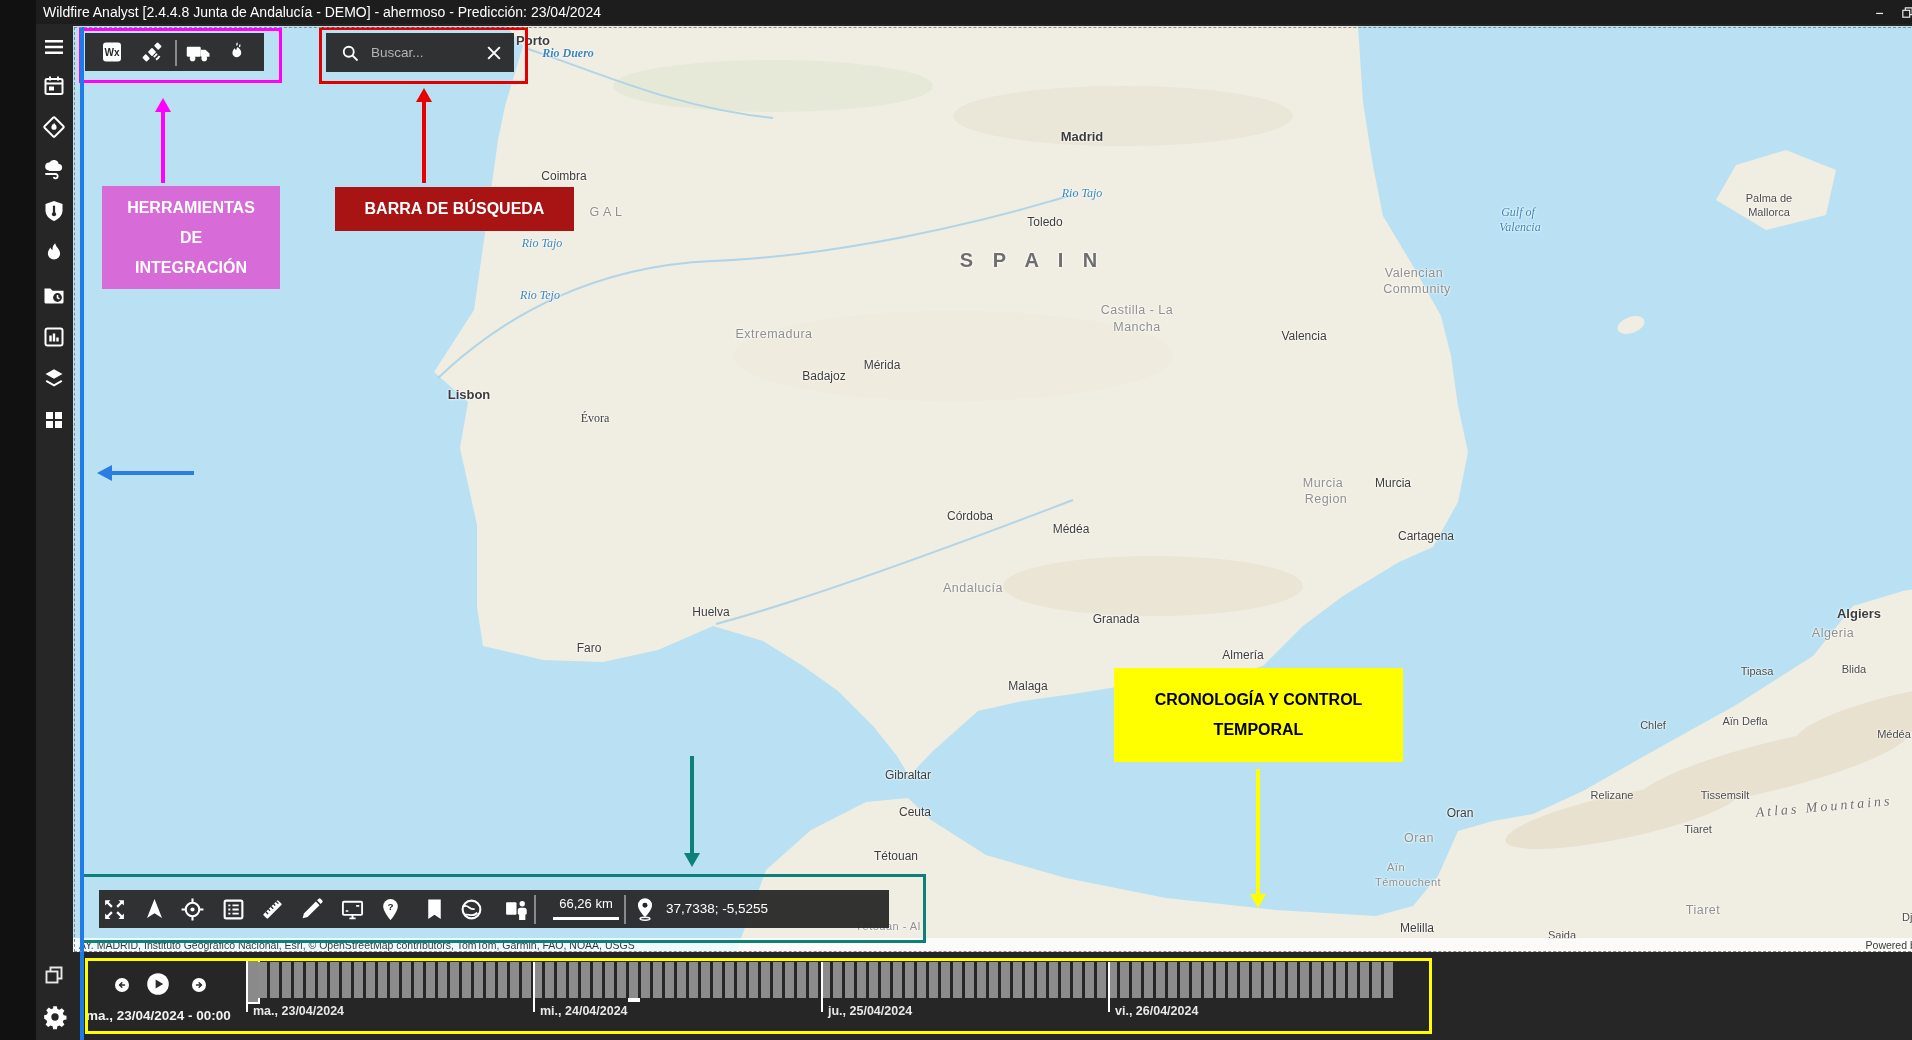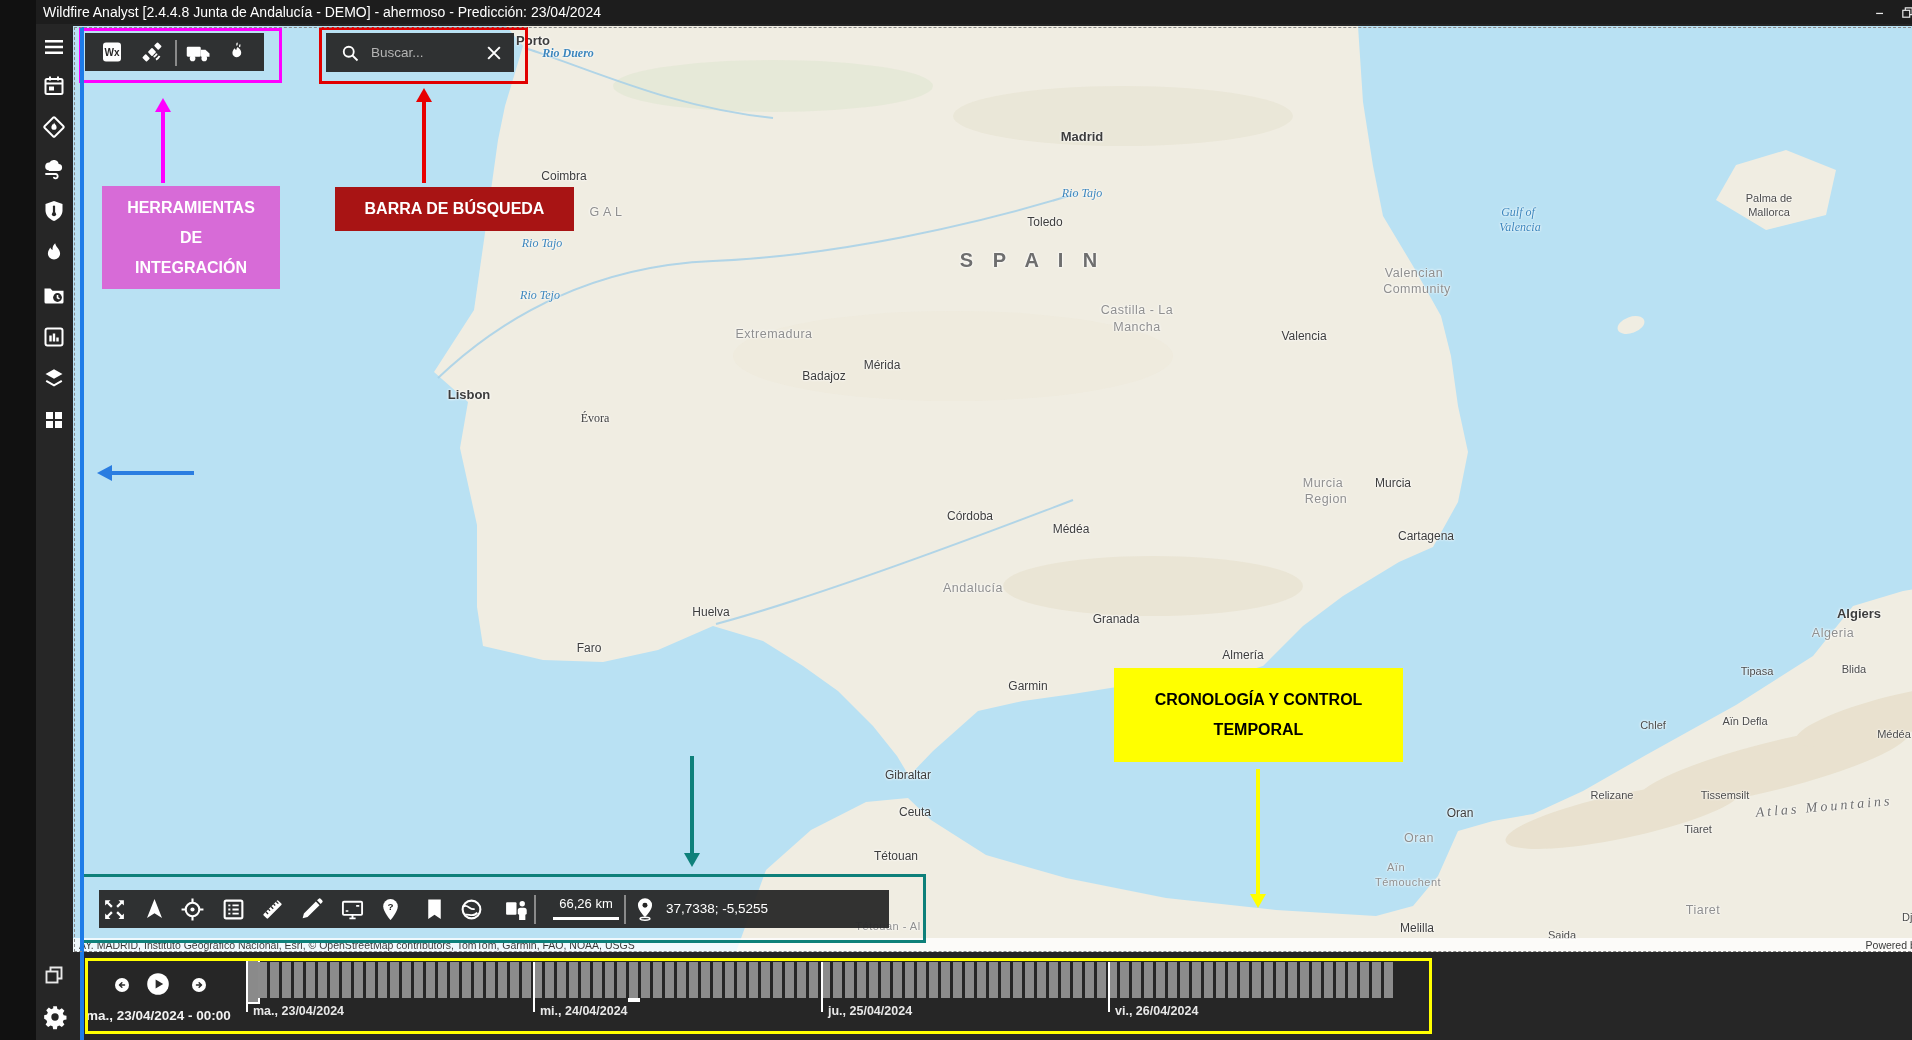--- a/index.html
+++ b/index.html
@@ -164,21 +164,21 @@
         <div class="lbl city" style="left: 998px; top: 503px;">Médéa</div>
         <div class="lbl region" style="left: 1250px; top: 457px;">Murcia</div>
         <div class="lbl region" style="left: 1253px; top: 473px;">Region</div>
         <div class="lbl city" style="left: 1320px; top: 457px;">Murcia</div>
         <div class="lbl city" style="left: 1353px; top: 510px;">Cartagena</div>
         <div class="lbl region" style="left: 900px; top: 562px;">Andalucía</div>
         <div class="lbl city" style="left: 638px; top: 586px;">Huelva</div>
         <div class="lbl city" style="left: 1043px; top: 593px;">Granada</div>
         <div class="lbl city" style="left: 516px; top: 622px;">Faro</div>
         <div class="lbl city" style="left: 1170px; top: 629px;">Almería</div>
-        <div class="lbl city" style="left: 955px; top: 660px;">Garmin</div>
+        <div class="lbl city" style="left: 955px; top: 660px;">Malaga</div>
         <div class="lbl city b" style="left: 1786px; top: 587px;">Algiers</div>
         <div class="lbl region" style="left: 1760px; top: 607px;">Algeria</div>
         <div class="lbl city s" style="left: 1684px; top: 645px;">Tipasa</div>
         <div class="lbl city s" style="left: 1781px; top: 643px;">Blida</div>
         <div class="lbl city s" style="left: 1580px; top: 699px;">Chlef</div>
         <div class="lbl city s" style="left: 1672px; top: 695px;">Aïn Defla</div>
         <div class="lbl city s" style="left: 1821px; top: 708px;">Médéa</div>
         <div class="lbl city" style="left: 835px; top: 749px;">Gibraltar</div>
         <div class="lbl city" style="left: 842px; top: 786px;">Ceuta</div>
         <div class="lbl city" style="left: 823px; top: 830px;">Tétouan</div>

